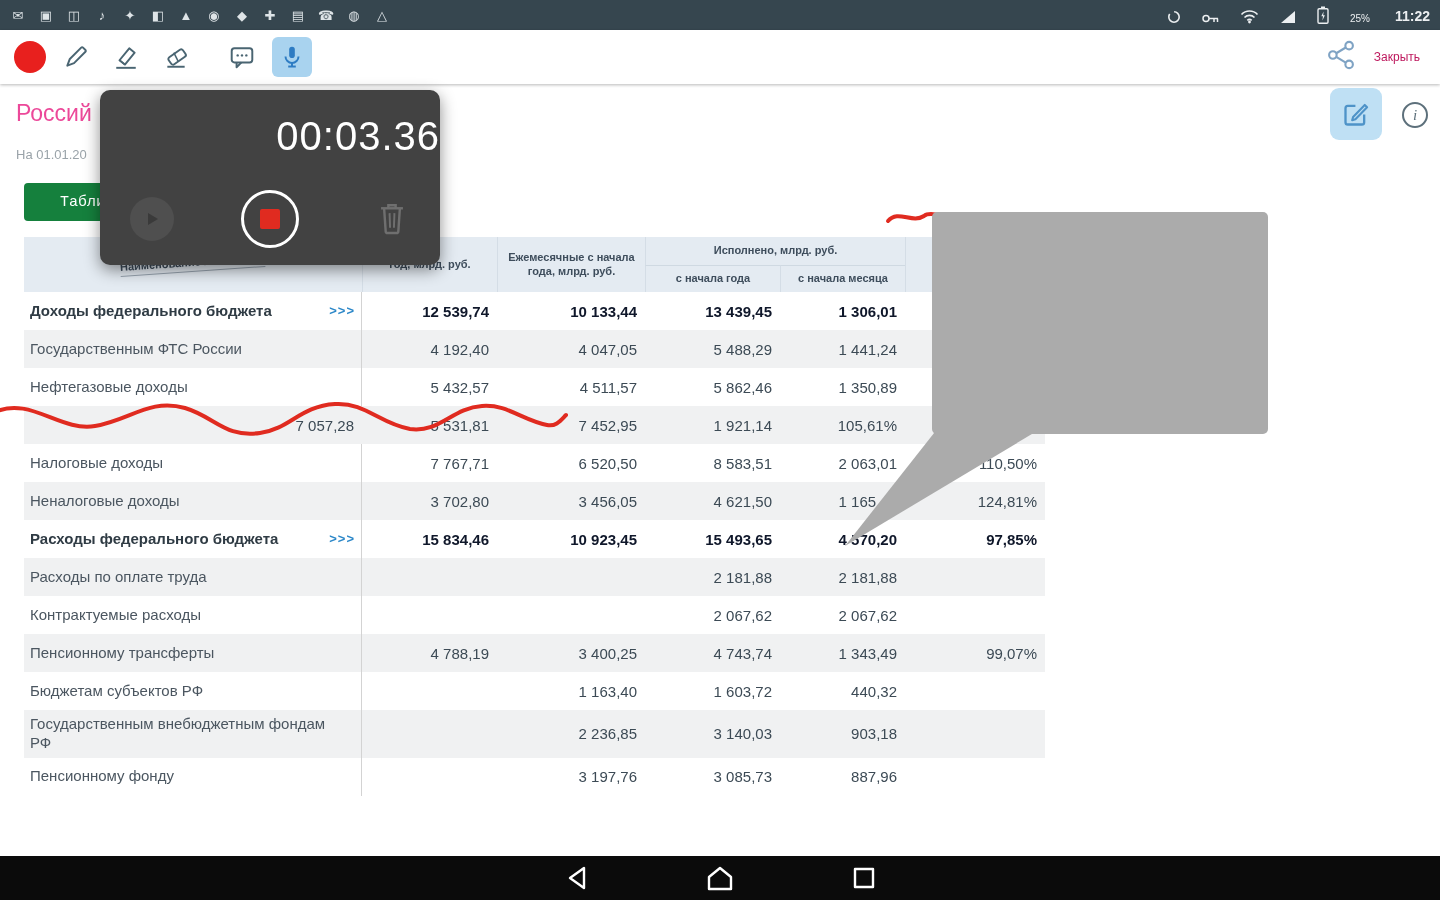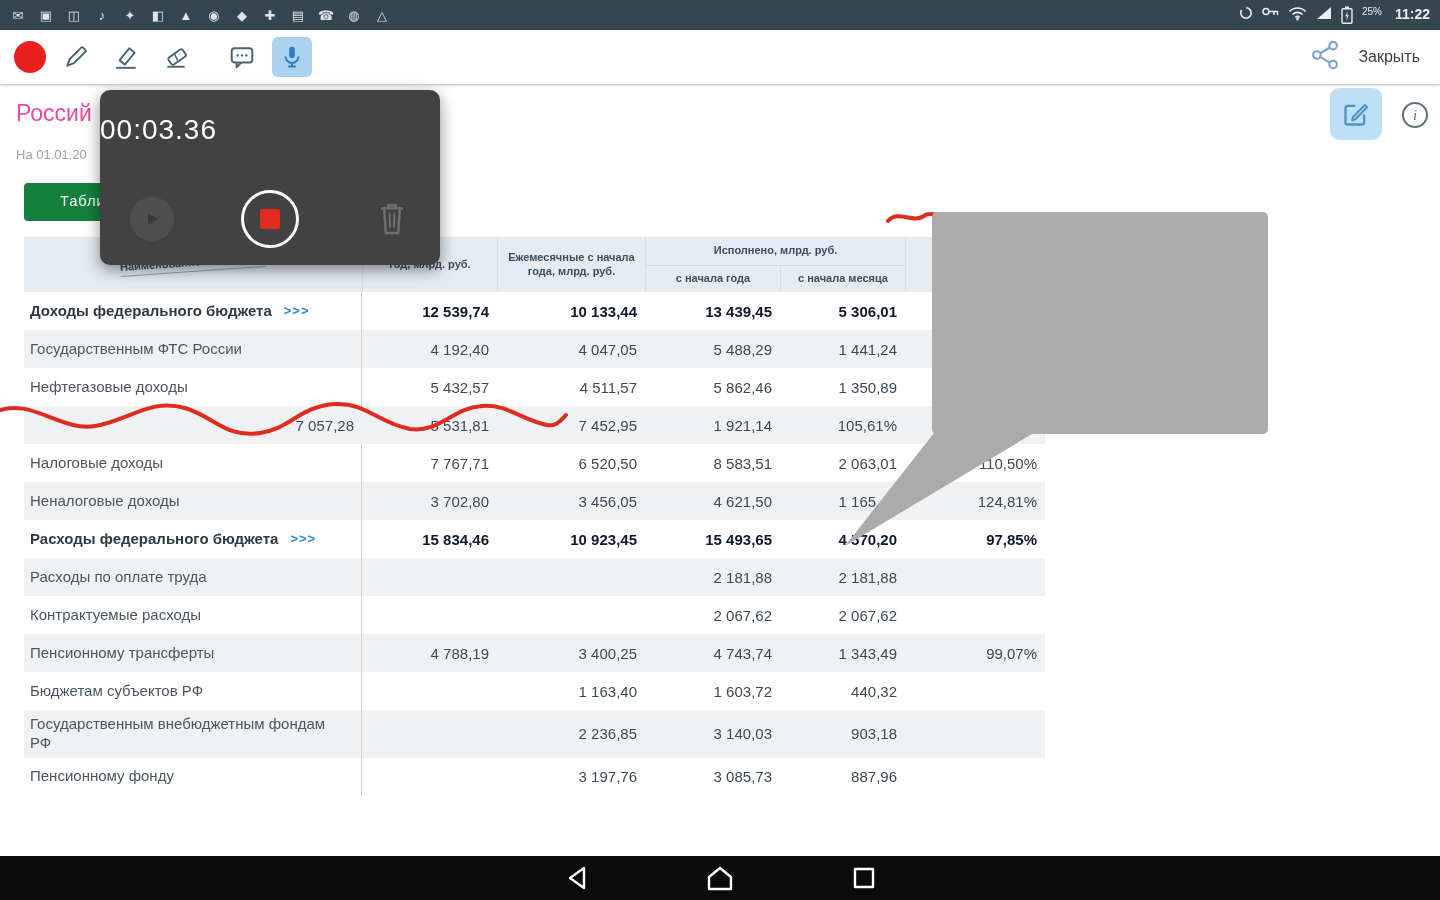--- a/index.html
+++ b/index.html
@@ -5,34 +5,34 @@
   * { margin:0; padding:0; box-sizing:border-box; }
   html,body { width:1440px; height:900px; overflow:hidden; background:#fff;
               font-family:"Liberation Sans", sans-serif; position:relative; }
 
   
   .status-bar { position:absolute; top:0; left:0; width:1440px; height:30px;
                 background:#36464f; color:#eceff1; display:flex; align-items:center;
                 justify-content:space-between; padding:0 10px; z-index:20; }
   .sb-left { display:flex; align-items:center; gap:12px; font-size:13px; color:#e8edf0; }
   .sb-icon { display:inline-block; width:16px; text-align:center; opacity:.95; }
-  .sb-right { display:flex; align-items:flex-start; gap:9px; }
+  .sb-right { display:flex; align-items:flex-end; gap:21px; }
   .sb-time { font-size:14px; font-weight:bold; margin-left:4px; }
   .sb-batt-pct { font-size:10px; }
 
   
   .toolbar { position:absolute; top:30px; left:0; width:1440px; height:54px; background:#ffffff;
              box-shadow:0 1px 3px rgba(0,0,0,.28); display:flex; align-items:center; z-index:20; }
   .record-dot { width:32px; height:32px; border-radius:50%; background:#e8201e; margin-left:14px; cursor:pointer; }
   .tool-btn { width:40px; height:40px; margin-left:10px; display:flex; align-items:center;
               justify-content:center; border-radius:6px; cursor:pointer; }
   .tool-btn.active { background:#a9d3ef; }
   .tool-svg { width:26px; height:26px; }
   .toolbar-right { margin-left:auto; display:flex; align-items:center; margin-right:20px; gap:18px; }
-  .close-label { color:#404040; font-size:16px; cursor:pointer; }
+  .close-label { color:#be185d; font-size:12px; cursor:pointer; }
 
   
   .page-title { position:absolute; left:16px; top:100px; font-size:23px; color:#ec4899; z-index:3; }
   .page-date  { position:absolute; left:16px; top:147px; font-size:13px; color:#9aa3a9; z-index:3; }
   .table-tab  { position:absolute; left:24px; top:183px; height:38px; padding:0 36px;
                 background:#15803d; color:#fff; font-size:15px; border:none; border-radius:4px;
                 display:flex; align-items:center; z-index:3; cursor:pointer;font-family:Liberation Mono, monospace; }
 
   .compose-btn { position:absolute; left:1330px; top:88px; width:52px; height:52px;
                  background:#bfe0f4; border-radius:9px; display:flex; align-items:center;
@@ -52,37 +52,37 @@
   .th:first-child { border-left:none; }
   .th.sub { border-top:1px solid #cfd9e2; font-weight:bold; }
   .th-name-label { display:inline-block; transform:rotate(-4deg); border-bottom:1px solid #97a3af; padding-bottom:2px; }
 
   .tbody { width:1021px; }
   .trow { display:grid; grid-template-columns:338px 135px 148px 135px 125px 140px;
           min-height:38px; align-items:center; background:#fff; }
   .trow:nth-child(even) { background:#f0f1f2; }
   .tcell { font-size:15px; }
   .tname { color:#4b5660; padding:5px 6px 5px 6px; border-right:1px solid #d3d3d3;
-           align-self:stretch; display:flex; align-items:center; line-height:1.25; }
+           align-self:stretch; display:flex; align-items:center; line-height:1.25;justify-content:space-between; }
   .tname > span:first-child { max-width:296px; }
   .row-link { color:#2b87c8; margin-left:12px; letter-spacing:1px; font-weight:bold; font-size:13px; cursor:pointer; }
   .tval { text-align:right; padding-right:8px; color:#3c4a55; white-space:nowrap; }
   .bold-row .tname { color:#2f3b44; font-weight:bold; }
   .bold-row .tval { font-weight:bold; color:#0f172a; }
 
   
   .annotation-layer { position:absolute; left:0; top:0; width:1440px; height:900px;
                       z-index:30; pointer-events:none; }
 
   
   .recorder { position:absolute; left:100px; top:90px; width:340px; height:175px;
               background:#424242; border-radius:10px; box-shadow:0 5px 16px rgba(0,0,0,.45);
               z-index:50; }
-  .rec-timer { position:absolute; top:24px; width:100%; text-align:left; color:#ffffff;
-               font-size:28px; letter-spacing:1px; }
+  .rec-timer { position:absolute; top:24px; width:100%; text-align:right; color:#ffffff;
+               font-size:40px; letter-spacing:1px; }
   .rec-play { position:absolute; left:30px; top:107px; width:44px; height:44px; border-radius:50%;
               background:#4f4f4f; display:flex; align-items:center; justify-content:center; cursor:pointer; }
   .rec-stop { position:absolute; left:141px; top:100px; width:58px; height:58px; border-radius:50%;
               border:3px solid #ffffff; display:flex; align-items:center; justify-content:center; cursor:pointer; }
   .rec-stop-square { width:20px; height:20px; background:#e02b20; border-radius:2px; }
   .rec-trash { position:absolute; left:272px; top:108px; width:40px; height:40px; display:flex;
                align-items:center; justify-content:center; cursor:pointer; }
 
   
   .nav-bar { position:absolute; left:0; top:856px; width:1440px; height:44px; background:#0b0b0b;
@@ -226,21 +226,21 @@
   </div>
   <div class="tbody">
       <div class="trow bold-row">
         <div class="tcell tname">
           <span>Доходы федерального бюджета</span>
           <span class="row-link">&gt;&gt;&gt;</span>
         </div>
         <div class="tcell tval">12 539,74</div>
         <div class="tcell tval">10 133,44</div>
         <div class="tcell tval">13 439,45</div>
-        <div class="tcell tval">5 306,01</div>
+        <div class="tcell tval">1 306,01</div>
         <div class="tcell tval"></div>
       </div>
       <div class="trow">
         <div class="tcell tname">
           <span>Государственным ФТС России</span>
         </div>
         <div class="tcell tval">4 192,40</div>
         <div class="tcell tval">4 047,05</div>
         <div class="tcell tval">5 488,29</div>
         <div class="tcell tval">1 441,24</div>

